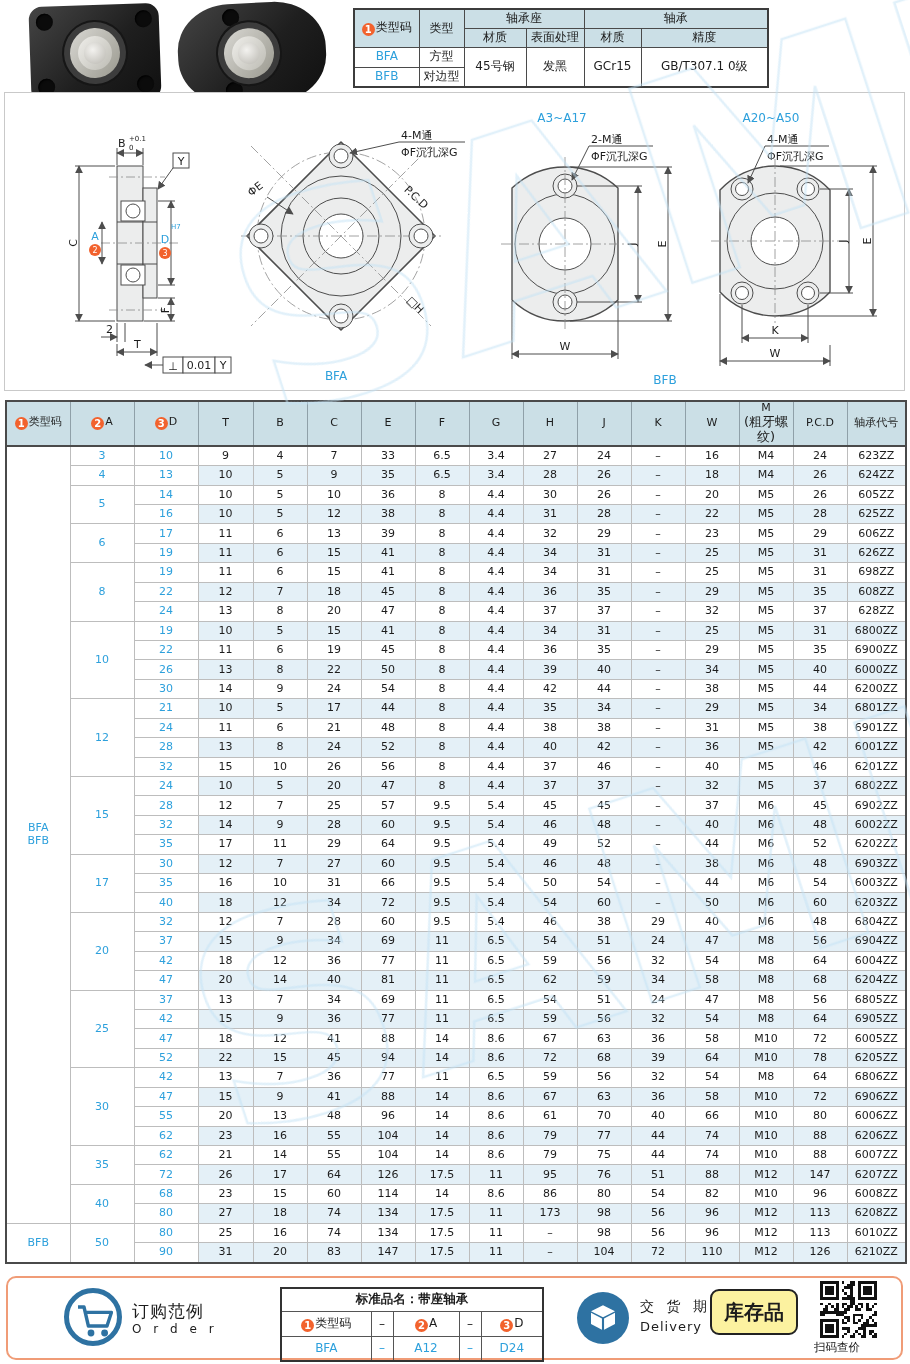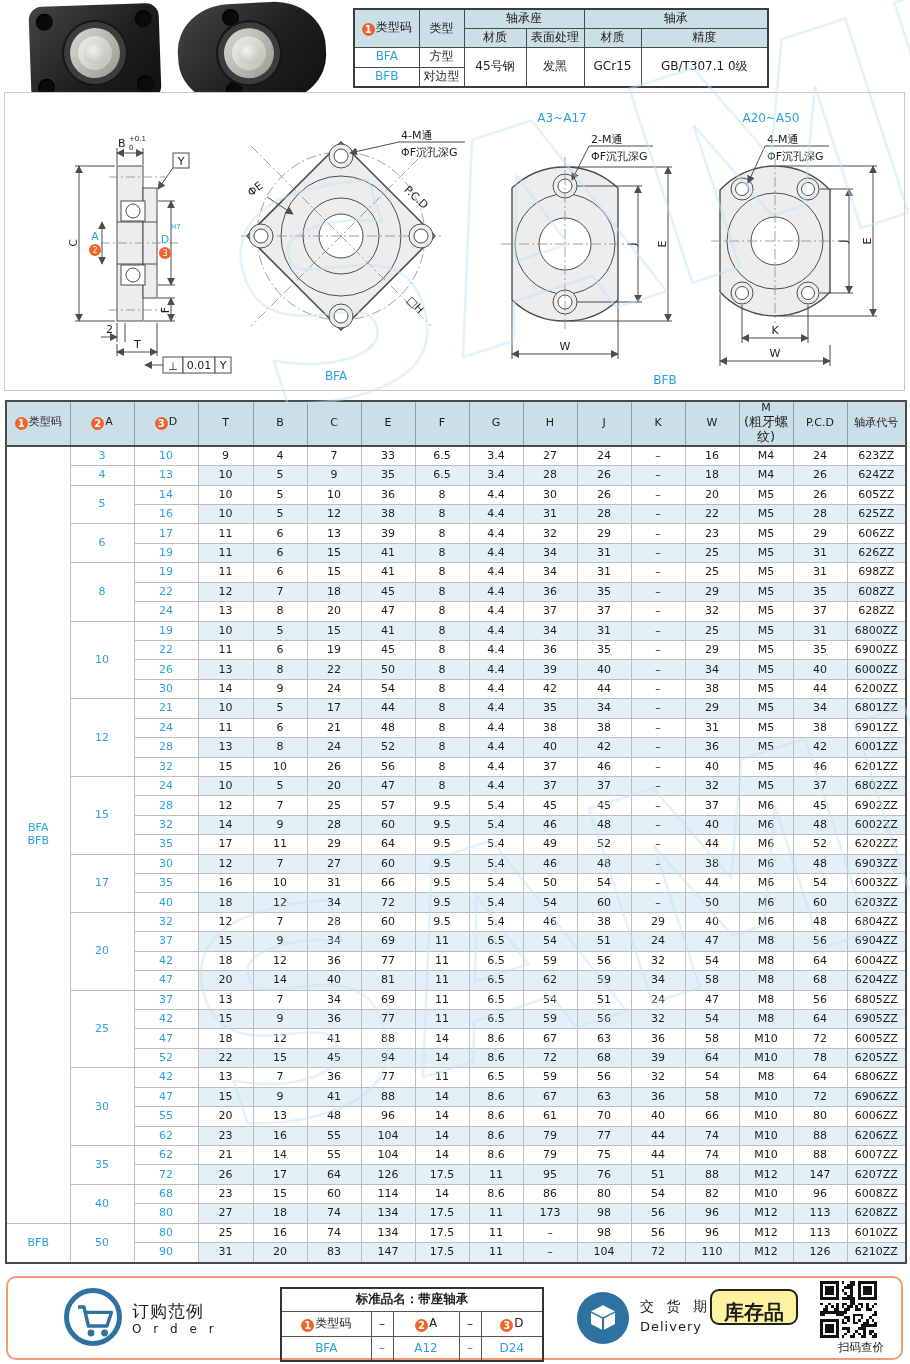--- a/index.html
+++ b/index.html
@@ -47,28 +47,28 @@
 
 
 #footerFrame{position:absolute;left:6px;top:1276px;width:897px;height:84px;border:2px solid #f09c77;border-radius:10px;background:#fff}
 .circle-icon{position:absolute;border-radius:50%}
 #cartIcon{left:64px;top:1288px;width:58px;height:58px;border:5px solid #2e72a2;background:#fff}
 #deliveryIcon{left:577px;top:1292px;width:52px;height:52px;background:#2e72a2}
 .order-cn{position:absolute;left:132px;top:1300px;font-size:17px;letter-spacing:1px}
 .order-en{position:absolute;left:132px;top:1322px;font-size:12px;letter-spacing:4px}
 .delivery-cn{position:absolute;left:640px;top:1298px;font-size:14px;letter-spacing:4px}
 .delivery-en{position:absolute;left:640px;top:1319px;font-size:13px;letter-spacing:1px}
-#stockBadge{position:absolute;left:710px;top:1289px;width:88px;height:36px;background:#fcf2a0;
+#stockBadge{position:absolute;left:710px;top:1289px;width:88px;height:46px;background:#fcf2a0;
   border:2.5px solid #222;border-radius:9px;text-align:center;line-height:42px;font-size:20px;font-weight:bold}
 #orderTable{position:absolute;left:280px;top:1287px;width:262px;border-collapse:collapse;table-layout:fixed;border:2px solid #333}
 #orderTable td{border:1px solid #555;text-align:center;vertical-align:middle;padding:0;font-size:12px}
 #orderTable .ot-title{height:23px;font-weight:bold;font-size:12.5px}
 #orderTable .ot-row{height:25px}
 #qr{position:absolute;left:820px;top:1281px;width:57px;height:57px}
-#qrCaption{position:absolute;left:814px;top:1340px;width:70px;text-align:right;font-size:11.5px}
+#qrCaption{position:absolute;left:814px;top:1340px;width:70px;text-align:left;font-size:11.5px}
 
 
 #wm{position:absolute;left:0;top:0;pointer-events:none;z-index:40}
 </style>
 </head>
 <body>
 
 <div id="page">
 
   <div class="photo" style="left:30px;top:5px">

